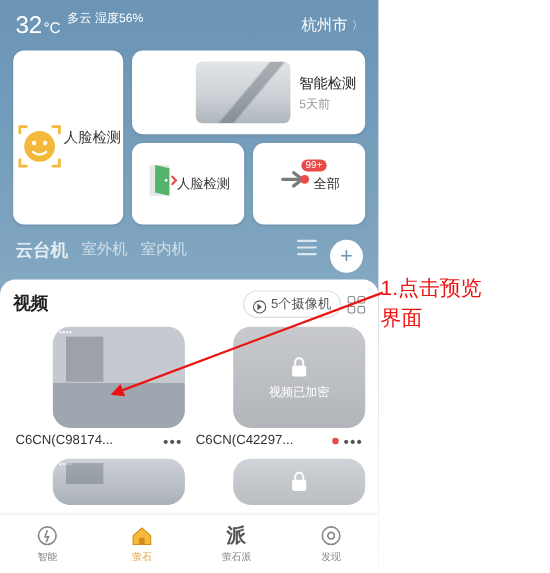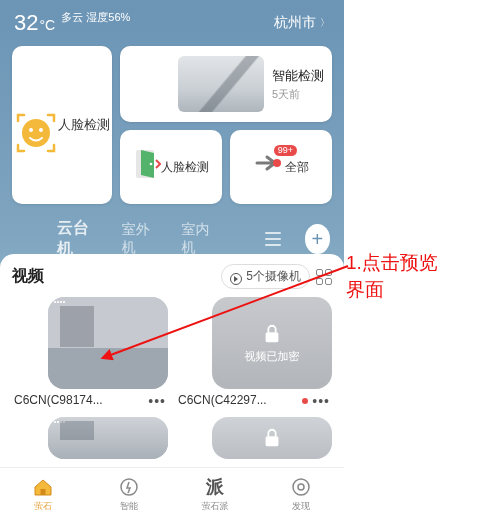--- a/index.html
+++ b/index.html
@@ -32,21 +32,21 @@
   .detect-text .sub { font-size:11px; color:#999; }
 
   .two-cards { display:flex; gap:8px; height:74px; }
   .card-small { flex:1; }
   .door-icon { width:28px; height:32px; margin-bottom:6px; }
   .card-small .label { font-size:12px; color:#333; }
   .arrow-icon-wrap { position:relative; width:32px; height:24px; margin-bottom:8px; display:flex; align-items:center; justify-content:center; }
   .badge99 { position:absolute; top:-6px; right:-12px; background:#e94b4b; color:#fff; border-radius:8px; font-size:9px; padding:1px 4px; line-height:1; }
 
   
-  .device-tabs { display:flex; align-items:center; gap:24px; padding:14px 14px 10px; color:#e6eef3;margin-left:43px; }
+  .device-tabs { display:flex; gap:12px; padding:14px 14px 10px; color:#e6eef3; }
   .device-tabs .tab { font-size:14px; opacity:.8; }
   .device-tabs .tab.active { font-size:16px; font-weight:600; opacity:1; }
   .device-tabs .spacer { flex:1; }
   .hamburger { width:18px; height:14px; display:flex; flex-direction:column; justify-content:space-between; opacity:.9; }
   .hamburger span { height:2px; background:#e6eef3; border-radius:1px; }
   .add-btn { width:30px; height:30px; border-radius:50%; background:#fff; color:#6b94b5; display:flex; align-items:center; justify-content:center; font-size:20px; font-weight:300; }
 
   
   .video-panel { background:#fff; border-radius:14px 14px 0 0; margin:0; padding:10px 12px 0; position:absolute; left:0; right:0; top:254px; bottom:54px; overflow:hidden; }
   .video-head { display:flex; align-items:center; justify-content:space-between; margin-bottom:8px; }
@@ -231,37 +231,37 @@
             <svg class="lock-svg" viewBox="0 0 24 24">
               <rect x="5" y="10" width="14" height="11" rx="2" fill="#fff"></rect>
               <path d="M8 10 V7 a4 4 0 0 1 8 0 V10" stroke="#fff" stroke-width="2" fill="none"></path>
             </svg>
           </div>
         </div>
       </div>
     </div>
 
     <div class="bottom-nav">
+      <div class="nav-item">
+        <div class="nav-icon">
+          <svg width="20" height="20" viewBox="0 0 20 20">
+              <circle cx="10" cy="10" r="8" stroke="#888" stroke-width="1.5" fill="none"></circle>
+              <path d="M10 5 L8 11 L11 11 L9 16" stroke="#888" stroke-width="1.5" fill="none"></path>
+            </svg>
+        </div>
+        <span>智能</span>
+      </div>
       <div class="nav-item active">
         <div class="nav-icon">
           <svg width="22" height="22" viewBox="0 0 22 22">
               <path d="M3 11 L11 4 L19 11 V19 H3 Z" fill="#f4b93a" stroke="#d48a1a" stroke-width="1"></path>
               <rect x="8.5" y="13" width="5" height="6" fill="#d48a1a"></rect>
             </svg>
         </div>
         <span>萤石</span>
-      </div>
-      <div class="nav-item">
-        <div class="nav-icon">
-          <svg width="20" height="20" viewBox="0 0 20 20">
-              <circle cx="10" cy="10" r="8" stroke="#888" stroke-width="1.5" fill="none"></circle>
-              <path d="M10 5 L8 11 L11 11 L9 16" stroke="#888" stroke-width="1.5" fill="none"></path>
-            </svg>
-        </div>
-        <span>智能</span>
       </div>
       <div class="nav-item center-nav">
         <div class="nav-icon">派</div>
         <span>萤石派</span>
       </div>
       <div class="nav-item">
         <div class="nav-icon">
           <svg width="20" height="20" viewBox="0 0 20 20">
               <circle cx="10" cy="10" r="8" stroke="#888" stroke-width="1.5" fill="none"></circle>
               <circle cx="10" cy="10" r="3" stroke="#888" stroke-width="1.5" fill="none"></circle>

